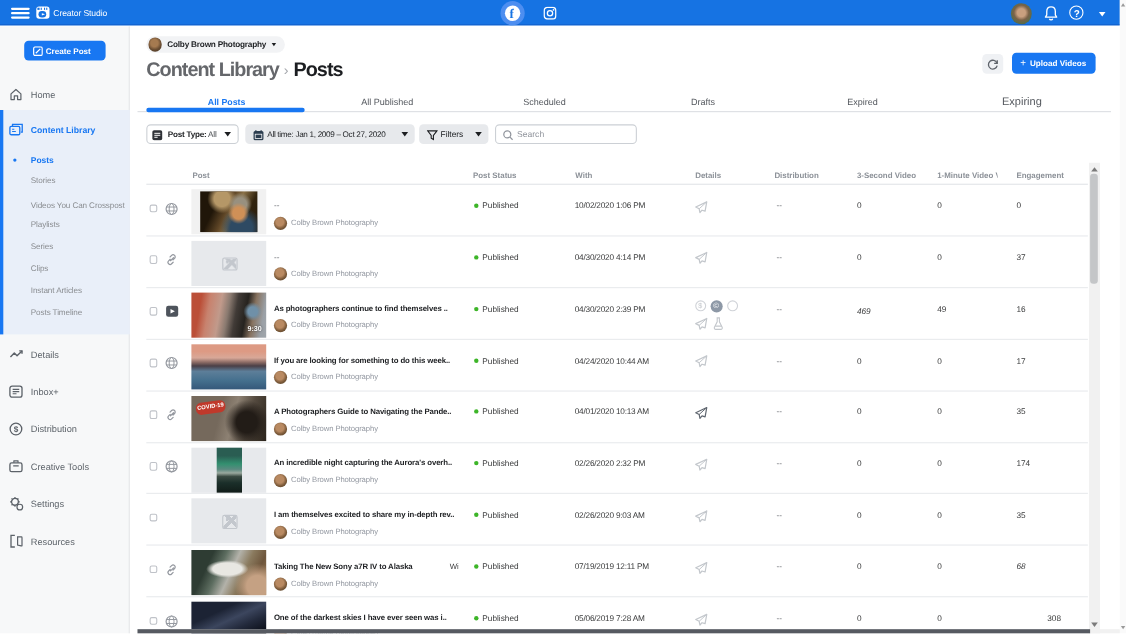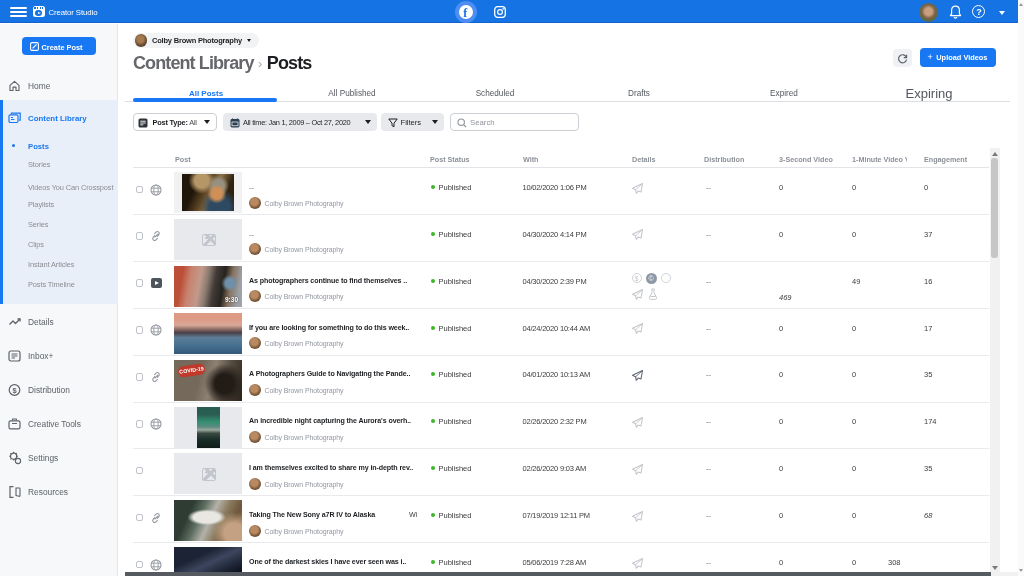--- a/index.html
+++ b/index.html
@@ -172,21 +172,21 @@
 <div class="abs" style="left:919.5px;top:47.5px;width:76px;height:19px;background:#1877f2;border-radius:4px;display:flex;align-items:center;justify-content:center;">
   <span style="color:#fff;font-size:9px;font-weight:400;margin-right:3.5px;margin-top:-1px;">+</span>
   <span style="color:#fff;font-size:7.4px;font-weight:bold;">Upload Videos</span>
 </div>
 
 <div class="t" style="left:206px;top:92.5px;transform:translate(-50%,-50%);font-size:8px;font-weight:bold;color:#1877f2;">All Posts</div>
 <div class="t" style="left:352px;top:92.5px;transform:translate(-50%,-50%);font-size:8.2px;color:#54585e;">All Published</div>
 <div class="t" style="left:495px;top:92.5px;transform:translate(-50%,-50%);font-size:8.2px;color:#54585e;">Scheduled</div>
 <div class="t" style="left:639px;top:92.5px;transform:translate(-50%,-50%);font-size:8.2px;color:#54585e;">Drafts</div>
 <div class="t" style="left:784px;top:92.5px;transform:translate(-50%,-50%);font-size:8.2px;color:#54585e;">Expired</div>
-<div class="t" style="left:929px;top:92.5px;transform:translate(-50%,-50%);font-size:13px;color:#54585e;">Expiring</div>
+<div class="t" style="left:929px;top:92.5px;transform:translate(-50%,-50%);font-size:10px;color:#54585e;">Expiring</div>
 <div class="abs" style="left:125px;top:100.5px;width:885px;height:1px;background:#dcdee3;"></div>
 <div class="abs" style="left:133px;top:98px;width:144px;height:3.5px;background:#1877f2;border-radius:2px;"></div>
 
 <div class="abs" style="left:132.5px;top:113px;width:84.5px;height:18px;border:1px solid #ccd0d5;border-radius:4px;background:#fff;"></div>
 <svg class="abs" style="left:137.5px;top:117.5px" width="10" height="10" viewBox="0 0 10 10">
     <rect x="0.5" y="0.5" width="9" height="9" rx="1.6" fill="#2f3237"></rect>
     <path d="M2.3 3.2 l5.4 0 M2.3 5 l5.4 0 M2.3 6.8 l3 0" stroke="#fff" stroke-width="0.9"></path>
   </svg>
 <div class="t" style="left:152.5px;top:122.3px;font-size:7.4px;letter-spacing:-0.2px;"><b class="dark">Post Type:</b><span style="color:#46494d;"> All</span></div>
 <div class="abs" style="left:203.5px;top:120.3px;border-left:3.2px solid transparent;border-right:3.2px solid transparent;border-top:4px solid #1c1e21;"></div>
@@ -280,21 +280,21 @@
 <div class="abs" style="left:660.5px;top:272.8px;width:10px;height:10px;border:1px solid #d0d3d8;border-radius:50%;"></div>
 <svg class="abs" style="left:631px;top:287.8px" width="13" height="13" viewBox="0 0 13 13">
     <path d="M11.5 1.5 L1.5 6.2 L4.6 7.8 L5.3 11.3 L7.2 9.1 L10 10 Z" fill="none" stroke="#c3c7cc" stroke-width="1.1" stroke-linejoin="round"></path>
     <path d="M4.6 7.8 L11.5 1.5" stroke="#c3c7cc" stroke-width="0.9"></path>
   </svg>
 <svg class="abs" style="left:647px;top:287.8px" width="12" height="13" viewBox="0 0 12 13">
     <path d="M4.5 1 L7.5 1 M5 1 L5 4.5 L2.5 9.5 a1.3 1.3 0 0 0 1.2 1.9 L8.3 11.4 a1.3 1.3 0 0 0 1.2 -1.9 L7 4.5 L7 1" fill="none" stroke="#c3c7cc" stroke-width="1"></path>
     <path d="M3.2 8.5 l5.6 0" stroke="#c3c7cc" stroke-width="1"></path>
   </svg>
 <div class="abs t" style="left:706px;top:280.6px;font-size:7.5px;color:#6c6f74;">--</div>
-<div class="abs t" style="left:779px;top:297px;font-size:7.5px;color:#3a3b3c;font-style:italic;">469</div>
+<div class="abs t" style="left:779px;top:283px;font-size:7.5px;color:#3a3b3c;font-style:italic;">469</div>
 <div class="abs t" style="left:852px;top:280.6px;font-size:7.5px;color:#3a3b3c;">49</div>
 <div class="abs t" style="left:924px;top:280.6px;font-size:7.5px;color:#3a3b3c;">16</div>
 <div class="abs" style="left:133px;top:307.7px;width:856px;height:1px;background:#e8eaed;"></div>
 <div class="abs" style="left:135.5px;top:326.2px;width:7.5px;height:7.5px;border:1px solid #bfc2c8;border-radius:2px;background:#fff;"></div>
 <svg class="abs" style="left:150px;top:324.2px" width="12" height="12" viewBox="0 0 12 12">
     <circle cx="6" cy="6" r="5" fill="none" stroke="#9599a0" stroke-width="1.1"></circle>
     <ellipse cx="6" cy="6" rx="2.2" ry="5" fill="none" stroke="#9599a0" stroke-width="0.9"></ellipse>
     <path d="M1.2 4.2 l9.6 0 M1.2 7.8 l9.6 0" stroke="#9599a0" stroke-width="0.9"></path>
   </svg>
 <div class="abs th4" style="left:174px;top:312.7px;width:68px;height:41px;"></div>
@@ -405,21 +405,21 @@
 <div class="abs" style="left:431px;top:560.0px;width:4px;height:4px;border-radius:50%;background:#3db528;"></div>
 <div class="abs t" style="left:438.5px;top:562.0px;font-size:7.5px;color:#3a3b3c;">Published</div>
 <div class="abs t" style="left:522.5px;top:562.0px;font-size:7.5px;color:#3a3b3c;letter-spacing:-0.2px;">05/06/2019 7:28 AM</div>
 <svg class="abs" style="left:631px;top:556.7px" width="13" height="13" viewBox="0 0 13 13">
     <path d="M11.5 1.5 L1.5 6.2 L4.6 7.8 L5.3 11.3 L7.2 9.1 L10 10 Z" fill="none" stroke="#c3c7cc" stroke-width="1.1" stroke-linejoin="round"></path>
     <path d="M4.6 7.8 L11.5 1.5" stroke="#c3c7cc" stroke-width="0.9"></path>
   </svg>
 <div class="abs t" style="left:706px;top:562.0px;font-size:7.5px;color:#6c6f74;">--</div>
 <div class="abs t" style="left:779px;top:562.0px;font-size:7.5px;color:#3a3b3c;">0</div>
 <div class="abs t" style="left:852px;top:562.0px;font-size:7.5px;color:#3a3b3c;">0</div>
-<div class="abs t" style="left:888px;top:562.0px;font-size:7.5px;color:#3a3b3c;">308</div>
+<div class="abs t" style="left:952px;top:562.0px;font-size:7.5px;color:#3a3b3c;">308</div>
 <div class="abs" style="left:225px;top:295.5px;color:#fff;font-size:6.5px;font-weight:bold;text-shadow:0 0 2px rgba(0,0,0,.7);">9:30</div>
 <div class="abs" style="left:178px;top:365px;width:27px;height:11px;background:#c0392b;border-radius:5px;transform:rotate(-8deg);color:#fff;font-size:5.3px;font-weight:bold;text-align:center;line-height:11px;white-space:nowrap;">COVID-19</div>
 
 <div class="abs" style="left:989.5px;top:148px;width:10px;height:428px;background:#f1f1f1;"></div>
 <div class="abs" style="left:992px;top:152px;border-left:3px solid transparent;border-right:3px solid transparent;border-bottom:4px solid #7a7a7a;"></div>
 <div class="abs" style="left:991px;top:158px;width:7px;height:100px;background:#c4c6c8;border-radius:3px;"></div>
 <div class="abs" style="left:992px;top:566px;border-left:3px solid transparent;border-right:3px solid transparent;border-top:4px solid #7a7a7a;"></div>
 <div class="abs" style="left:125px;top:571.5px;width:893px;height:4.5px;background:#f1f1f1;"></div>
 <div class="abs" style="left:125px;top:571.5px;width:866px;height:4.5px;background:#565a61;"></div>
 

